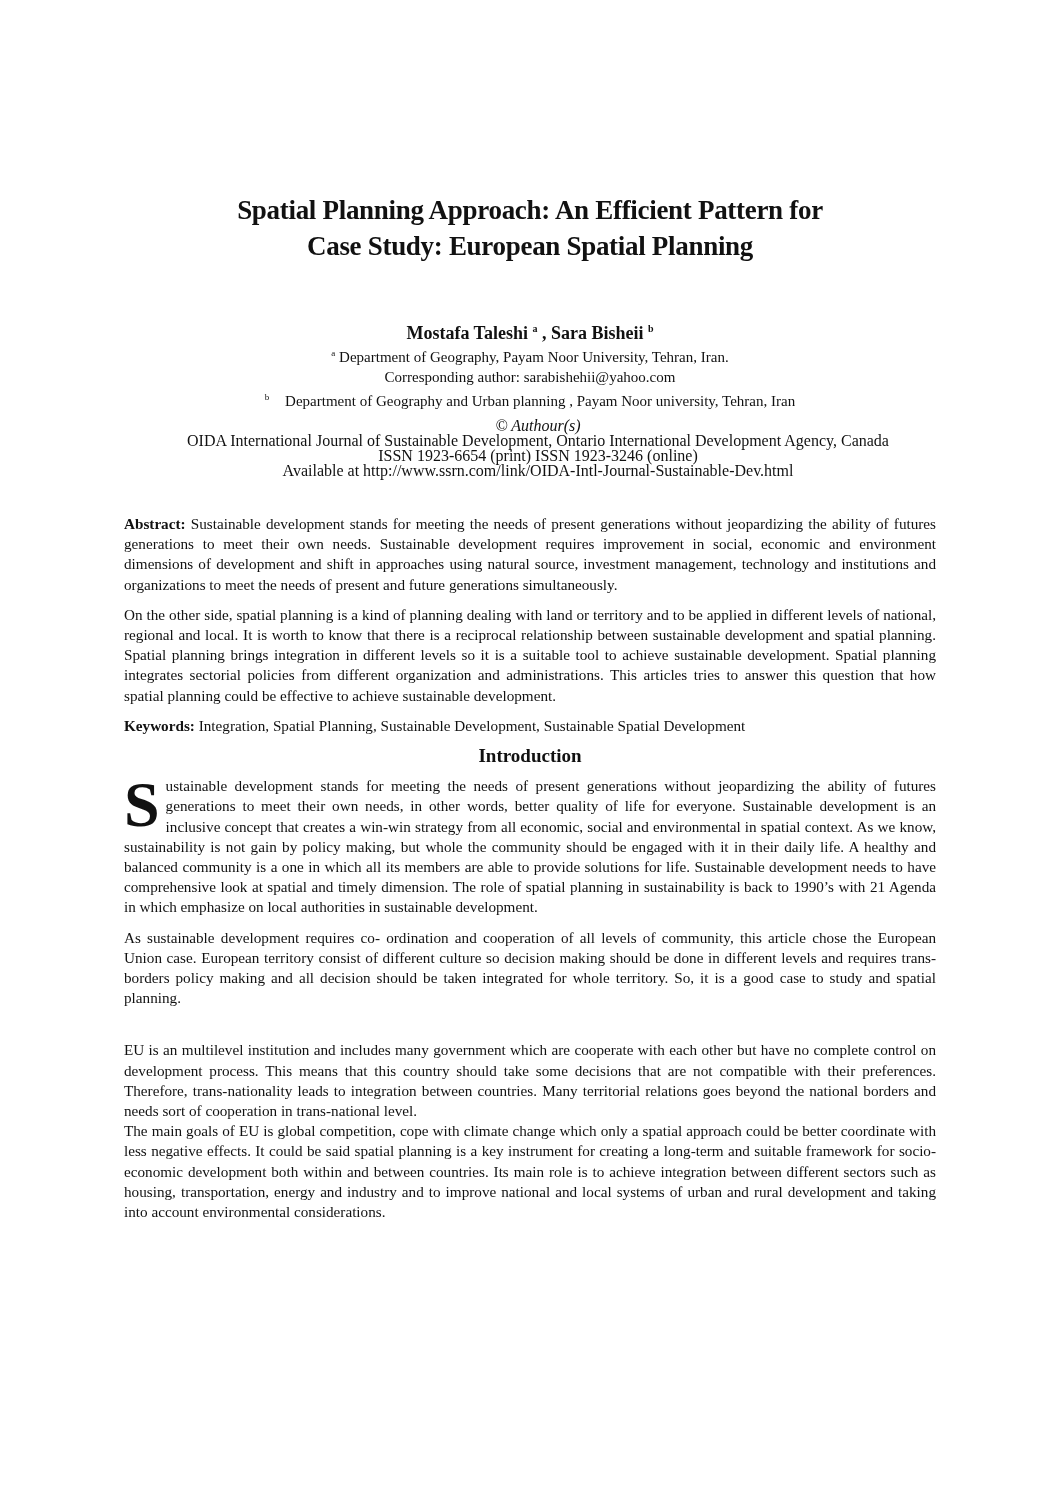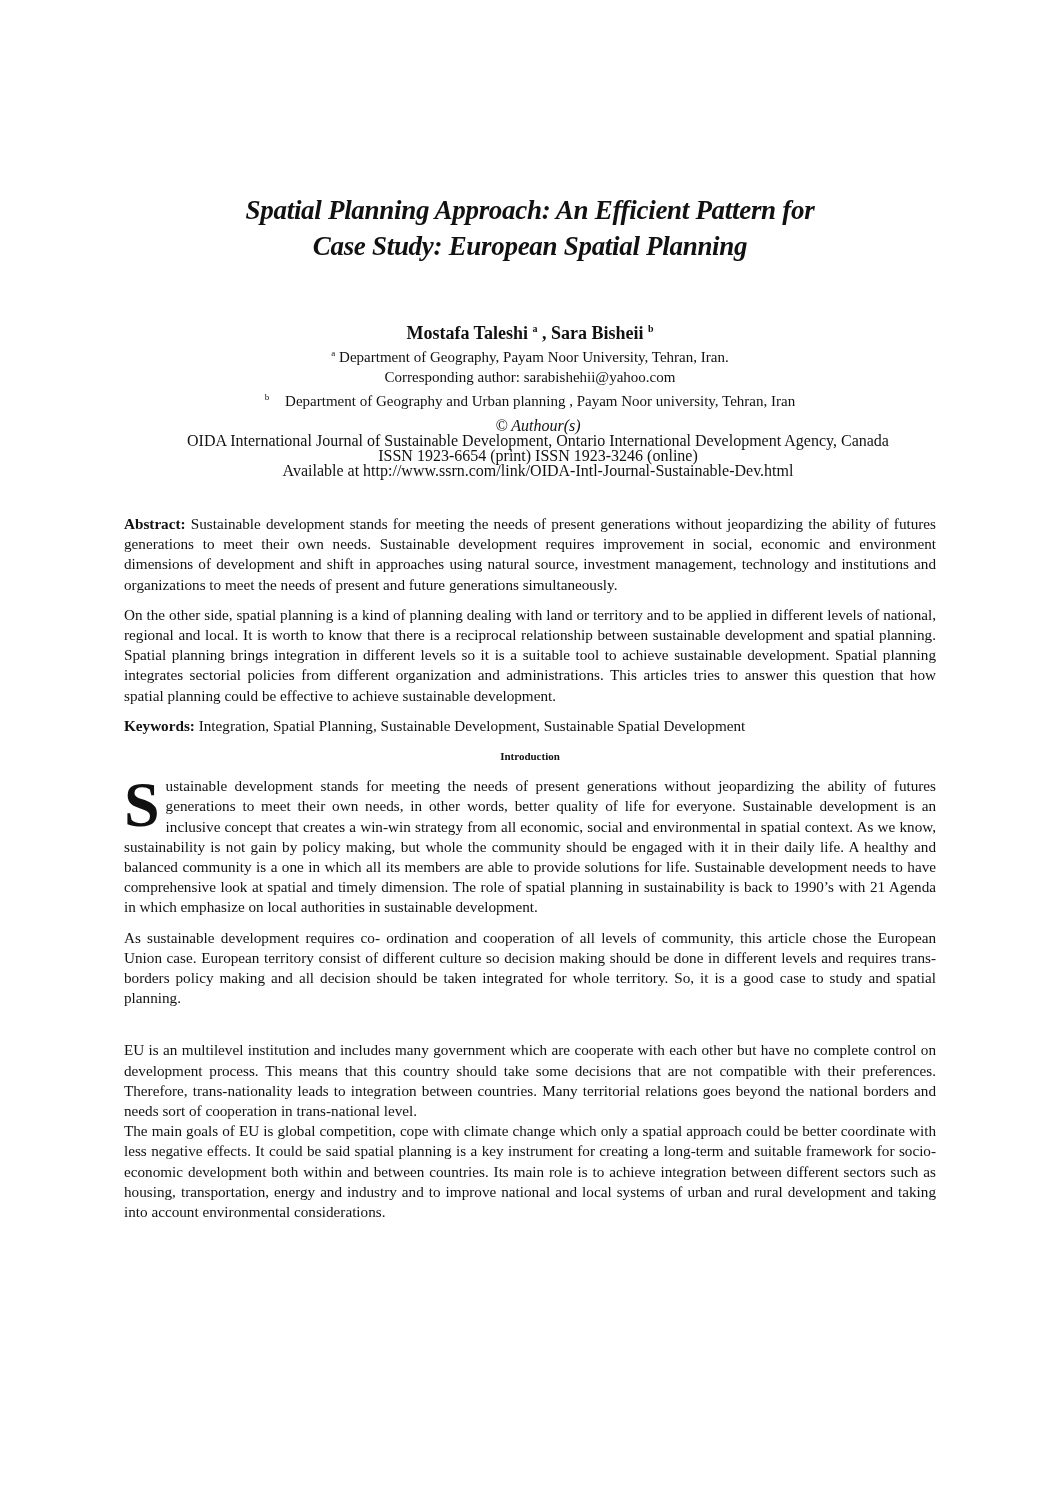--- a/index.html
+++ b/index.html
@@ -5,21 +5,21 @@
   html, body { margin: 0; padding: 0; background: #ffffff; }
   body {
     width: 1058px; height: 1497px; position: relative; overflow: hidden;
     font-family: "Liberation Serif", "DejaVu Serif", serif; color: #111;
   }
   .page { position: absolute; left: 124px; top: 0; width: 812px; }
   .title {
     position: absolute; left: 0; top: 192px; width: 812px; text-align: center;
     font-weight: bold; font-size: 27px; line-height: 36px; letter-spacing: -0.3px;
   }
-  .title div { white-space: nowrap; font-style: italic; }
+  .title div { white-space: nowrap; }
   .authors {
     position: absolute; left: 0; top: 318px; width: 812px; text-align: center;
     font-weight: bold; font-size: 18px; line-height: 22px;
   }
   .authors sup { font-size: 10px; vertical-align: 7px; }
   .affil {
     position: absolute; left: 0; top: 343px; width: 812px; text-align: center;
     font-size: 15px; line-height: 20px;
   }
   .affil sup { font-size: 9px; vertical-align: 6px; }
@@ -30,21 +30,21 @@
   }
   .journal .copy { font-style: italic; }
   .body-text {
     position: absolute; left: 0; top: 514px; width: 812px;
     font-size: 15.2px; line-height: 20.2px; text-align: justify;
   }
   .body-text p { margin: 0 0 10px 0; }
   .body-text p.tight { margin-bottom: 0; margin-top: 32px; }
   .lead { font-weight: bold; }
   .section-head {
-    text-align: center; font-weight: bold; font-size: 11px;
+    text-align: center; font-weight: bold; font-size: 19px;
     margin: 10px 0 10px 0;
   }
   .dropcap {
     float: left; font-size: 64px; line-height: 54px; font-weight: bold;
     margin: 2px 6px 0 0; padding: 0;
   }
 </style>
 </head>
 <body>
 

